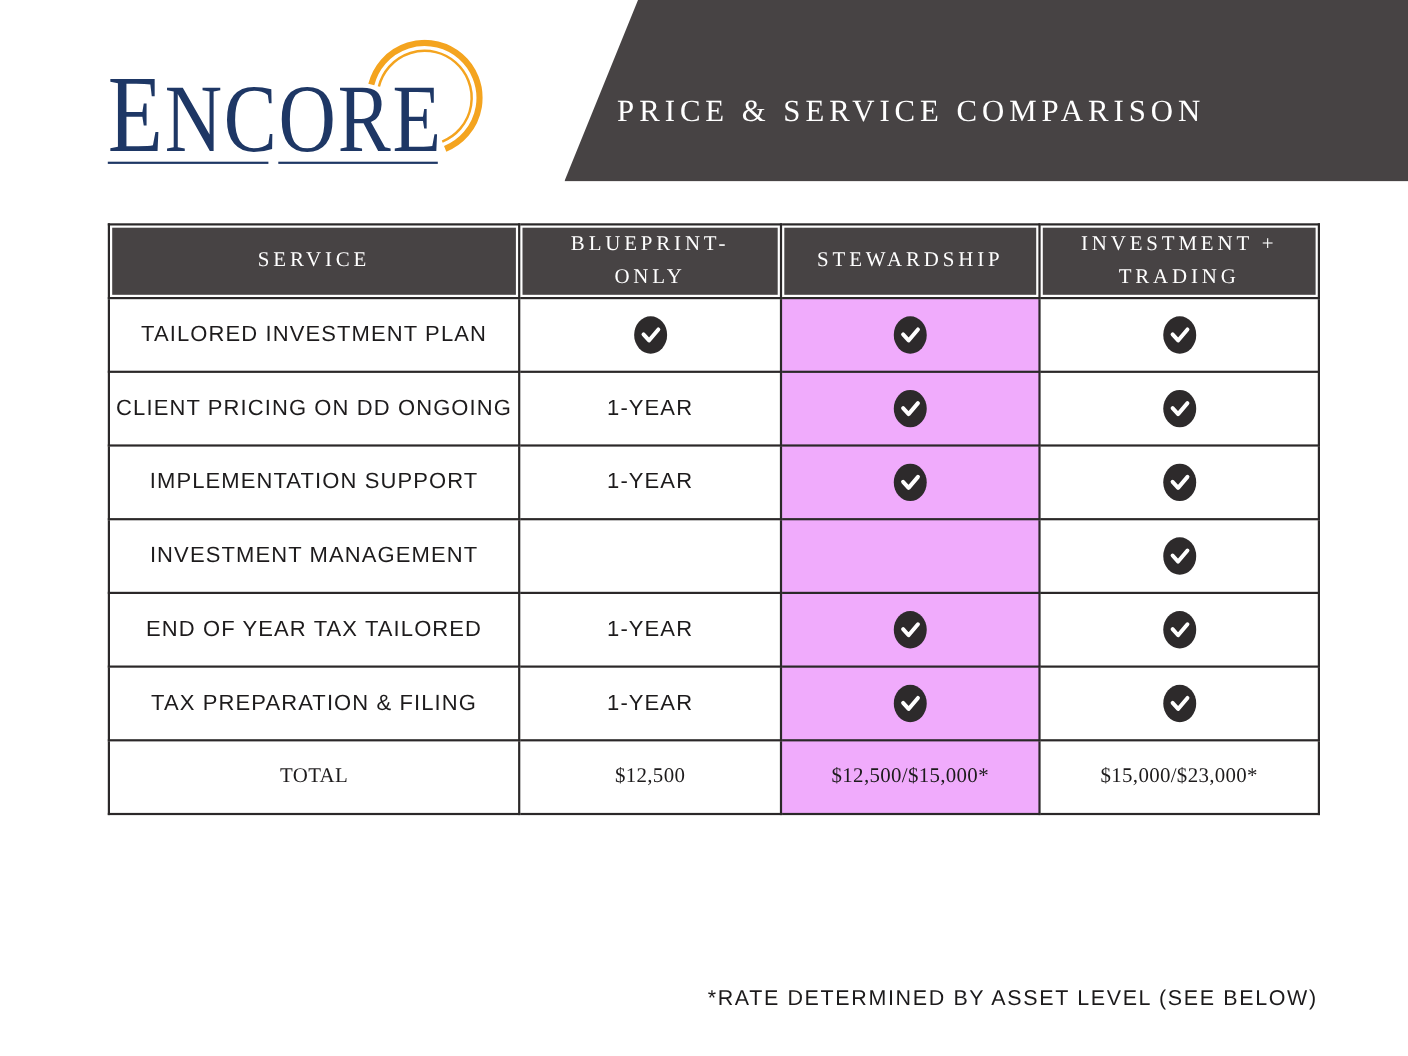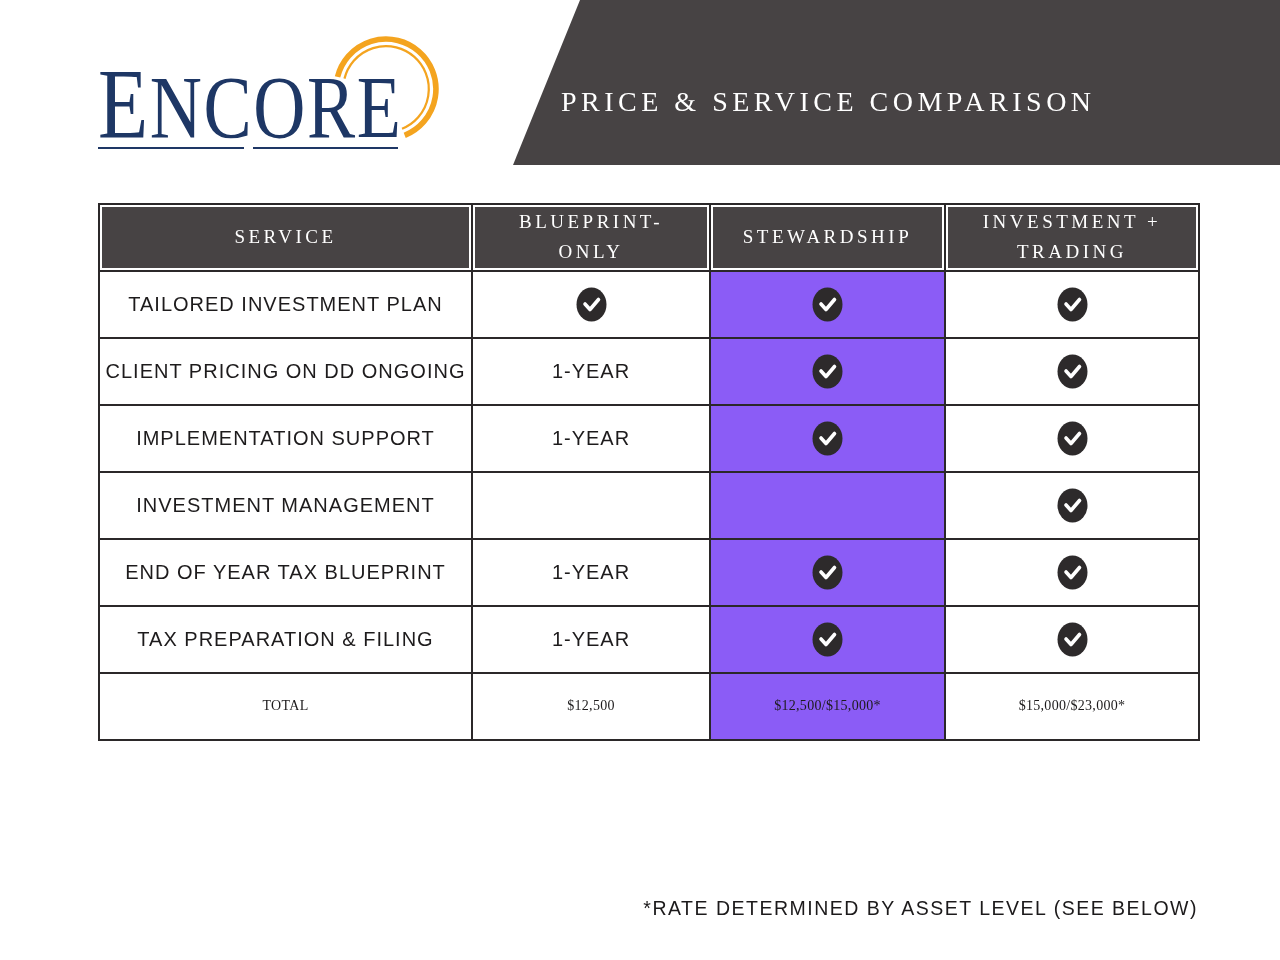--- a/index.html
+++ b/index.html
@@ -50,23 +50,23 @@
   .hfill {
     height:100%; background:#474344; color:#ffffff;
     display:flex; align-items:center; justify-content:center;
     font-family:"Liberation Serif", serif; font-size:19px; font-weight:400;
     letter-spacing:3.5px; line-height:1.6; text-align:center; padding:0 12px;
   }
   .cmp td {
     height:63px; text-align:center; vertical-align:middle;
     font-size:20px; letter-spacing:1px; color:#1d1b1c; background:#ffffff;
   }
-  .cmp td.shaded { background:#8b5cf6; }
+  .cmp td.shaded { background:#f0abfc; }
   .cmp tr.total-row td {
-    font-family:"Liberation Serif", serif; font-size:14px; letter-spacing:0.3px;
+    font-family:"Liberation Serif", serif; font-size:19px; letter-spacing:0.3px;
   }
   .cmp td svg { display:block; margin:0 auto; }
 
   
   .footnote {
     position:absolute; right:82px; top:897px;
     font-size:19.5px; letter-spacing:1.5px; color:#1c1a1b; white-space:nowrap;
   }
 </style>
 </head>
@@ -170,21 +170,21 @@
           <td></td>
           <td class="shaded"></td>
           <td>
             <svg width="31" height="35" viewBox="0 0 31 35">
               <ellipse cx="15.5" cy="17.5" rx="15" ry="17" fill="#2d2a2b"></ellipse>
               <path d="M9 17 L14 22.5 L22.5 12.5" stroke="#ffffff" stroke-width="3.6" fill="none" stroke-linecap="round" stroke-linejoin="round"></path>
             </svg>
           </td>
         </tr>
         <tr>
-          <td class="service">END OF YEAR TAX BLUEPRINT</td>
+          <td class="service">END OF YEAR TAX TAILORED</td>
           <td>1-YEAR</td>
           <td class="shaded">
             <svg width="31" height="35" viewBox="0 0 31 35">
               <ellipse cx="15.5" cy="17.5" rx="15" ry="17" fill="#2d2a2b"></ellipse>
               <path d="M9 17 L14 22.5 L22.5 12.5" stroke="#ffffff" stroke-width="3.6" fill="none" stroke-linecap="round" stroke-linejoin="round"></path>
             </svg>
           </td>
           <td>
             <svg width="31" height="35" viewBox="0 0 31 35">
               <ellipse cx="15.5" cy="17.5" rx="15" ry="17" fill="#2d2a2b"></ellipse>

